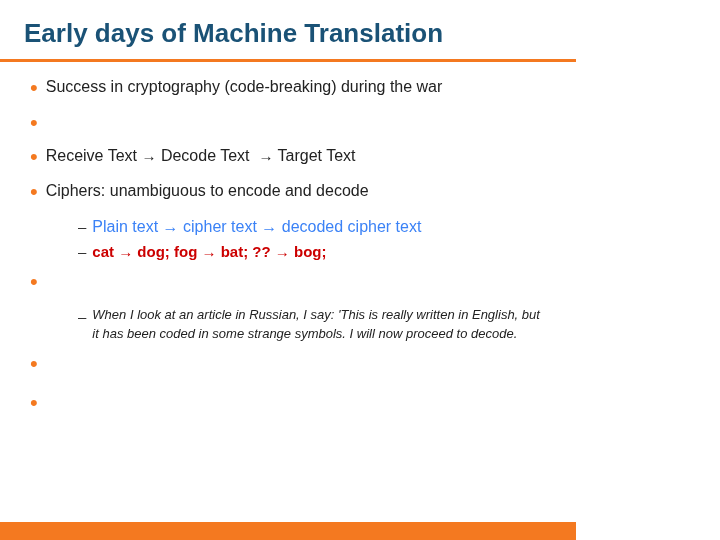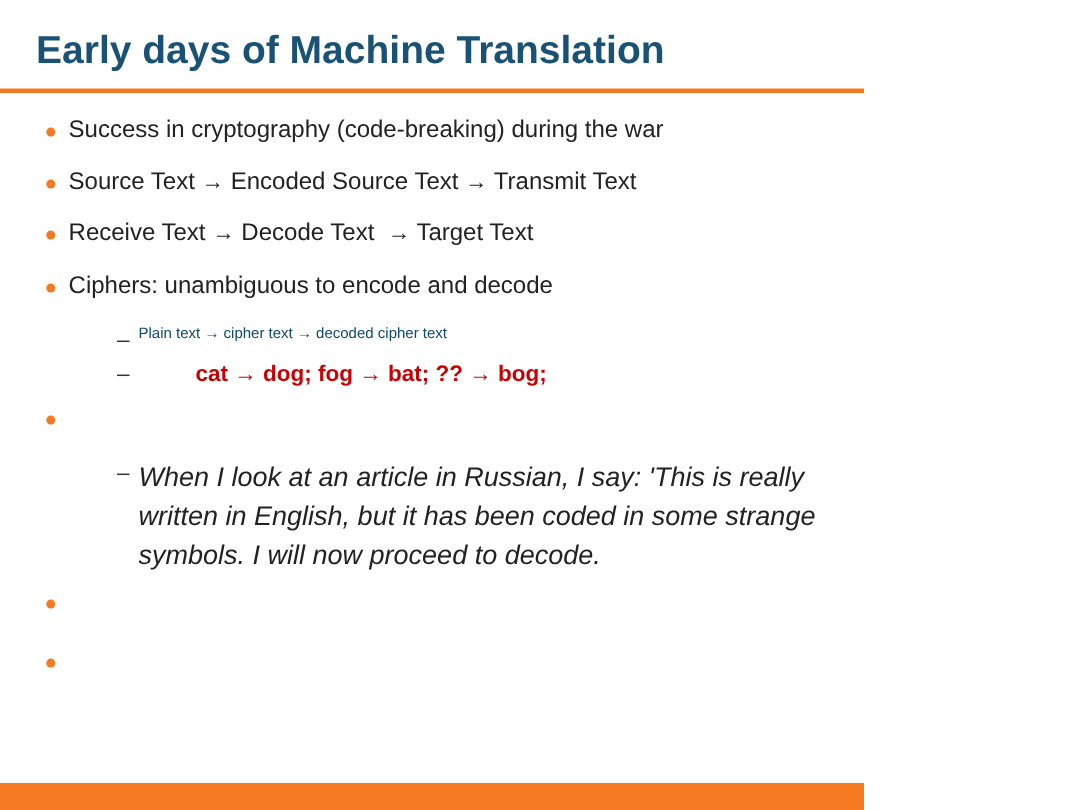--- a/index.html
+++ b/index.html
@@ -82,36 +82,35 @@
     }
 
     .sub-dash {
       font-size: 15px;
       color: #333;
       line-height: 1.4;
       flex-shrink: 0;
     }
 
     .sub-text {
-      font-size: 10px;
-      color: #0c4a6e;
+      font-size: 16px;
+      color: #3b82f6;
       line-height: 1.4;
     }
 
     .sub-text-red {
       font-size: 15px;
       color: #cc0000;
       font-weight: bold;
       line-height: 1.4;
-      margin-left: 38px;
     }
 
     .italic-block {
       font-style: italic;
-      font-size: 18px;
+      font-size: 13px;
       color: #222222;
       line-height: 1.45;
     }
 
     .footer-bar {
       height: 18px;
       background: #f47920;
       width: 100%;
       position: absolute;
       bottom: 0;
@@ -132,23 +131,20 @@
 
   <div class="content">
 
     <div class="bullet-item">
       <span class="bullet-dot">•</span>
       <span class="bullet-text">Success in cryptography (code-breaking) during the war</span>
     </div>
 
     <div class="bullet-item">
       <span class="bullet-dot">•</span>
-      <span class="bullet-text">
-        Source Text <span class="arrow">→</span> Encoded Source Text <span class="arrow">→</span> Transmit Text
-      </span>
     </div>
 
     <div class="bullet-item">
       <span class="bullet-dot">•</span>
       <span class="bullet-text">
         Receive Text <span class="arrow">→</span> Decode Text &nbsp;<span class="arrow">→</span> Target Text
       </span>
     </div>
 
     <div class="bullet-item">

